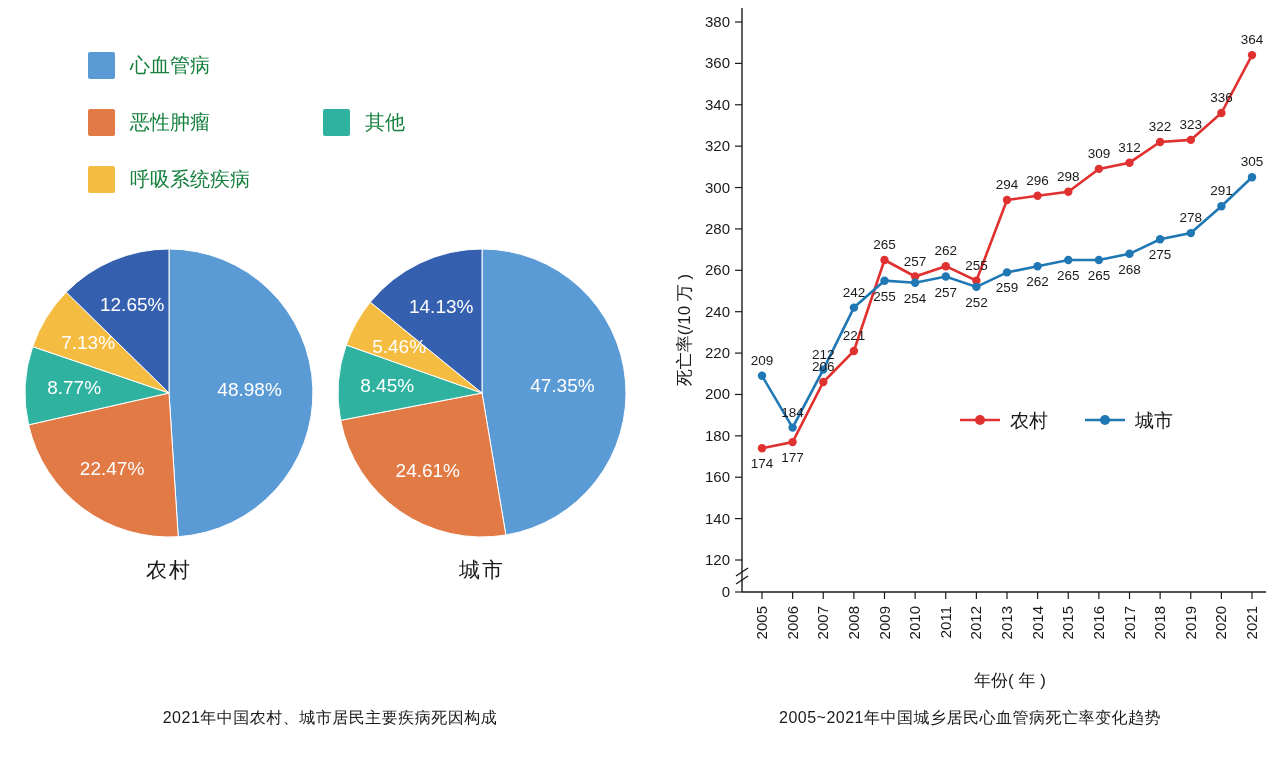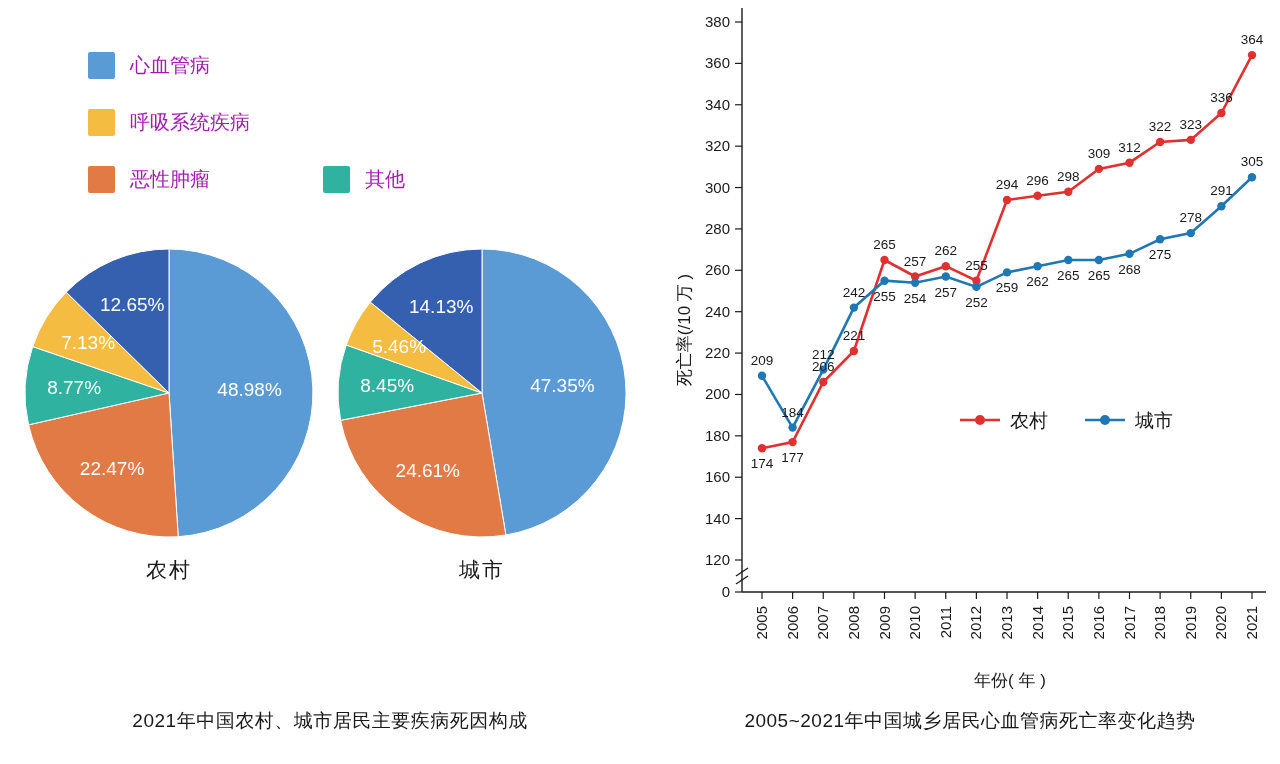--- a/index.html
+++ b/index.html
@@ -13,34 +13,34 @@
   }
   #root { position: relative; width: 1280px; height: 764px; }
 
   
   #left-panel { position: absolute; left: 0; top: 0; width: 660px; height: 764px; }
 
   .legend { position: absolute; left: 88px; top: 52px; width: 470px; }
   .legend-row { display: flex; margin-bottom: 30px; }
   .legend-item { display: flex; align-items: center; width: 235px; }
   .legend-swatch { width: 27px; height: 27px; border-radius: 2px; flex: 0 0 auto; }
-  .legend-label { margin-left: 15px; font-size: 20px; color: #a21caf; white-space: nowrap; }
+  .legend-label { margin-left: 15px; font-size: 20px; color: #15803d; white-space: nowrap; }
 
   .pies { position: absolute; left: 0; top: 248px; width: 660px; }
   .pie-block { position: absolute; text-align: center; }
   .pie-block.rural { left: 24px; top: 0; width: 290px; }
   .pie-block.urban { left: 337px; top: 0; width: 290px; }
   .pie-svg { display: block; margin: 0 auto; }
   .pie-caption { margin-top: 18px; font-size: 21px; color: #1a1a1a; letter-spacing: 2px; }
 
   .pie-pct { font-size: 19px; fill: #ffffff; font-family: "Liberation Sans", sans-serif; }
 
   .fig-caption {
     position: absolute; width: 100%; text-align: center;
-    font-size: 19px; color: #1a1a1a; letter-spacing: 0.5px;
+    font-size: 16px; color: #1a1a1a; letter-spacing: 0.5px;
   }
   #left-caption { left: 0; top: 708px; width: 660px; }
   #right-caption { left: 660px; top: 708px; width: 620px; }
 
   
   #right-panel { position: absolute; left: 660px; top: 0; width: 620px; height: 764px; }
   #line-chart { display: block; }
 
   .axis-line { stroke: #1a1a1a; stroke-width: 1.4; fill: none; }
   .tick-line { stroke: #1a1a1a; stroke-width: 1.2; }
@@ -60,34 +60,34 @@
 
     <div class="legend">
       <div class="legend-row">
         <div class="legend-item">
           <span class="legend-swatch" style="background:#5b9bd5"></span>
           <span class="legend-label">心血管病</span>
         </div>
       </div>
       <div class="legend-row">
         <div class="legend-item">
-          <span class="legend-swatch" style="background:#f5bc42"></span>
-          <span class="legend-label">呼吸系统疾病</span>
-        </div>
-        <div class="legend-item"></div>
-      </div>
-      <div class="legend-row">
-        <div class="legend-item">
           <span class="legend-swatch" style="background:#e27a45"></span>
           <span class="legend-label">恶性肿瘤</span>
         </div>
         <div class="legend-item">
           <span class="legend-swatch" style="background:#2fb3a0"></span>
           <span class="legend-label">其他</span>
         </div>
+      </div>
+      <div class="legend-row">
+        <div class="legend-item">
+          <span class="legend-swatch" style="background:#f5bc42"></span>
+          <span class="legend-label">呼吸系统疾病</span>
+        </div>
+        <div class="legend-item"></div>
       </div>
     </div>
 
     <div class="pies">
 
       <div class="pie-block rural">
         <svg class="pie-svg" width="290" height="290" viewBox="0 0 290 290">
           <g id="pie-rural-slices">
               <path d="M 145 145 L 145.00 1.00 A 144 144 0 0 1 154.22 288.70 Z" fill="#5b9bd5" stroke="#ffffff" stroke-width="1"></path>
               <path d="M 145 145 L 154.22 288.70 A 144 144 0 0 1 4.57 176.85 Z" fill="#e27a45" stroke="#ffffff" stroke-width="1"></path>

